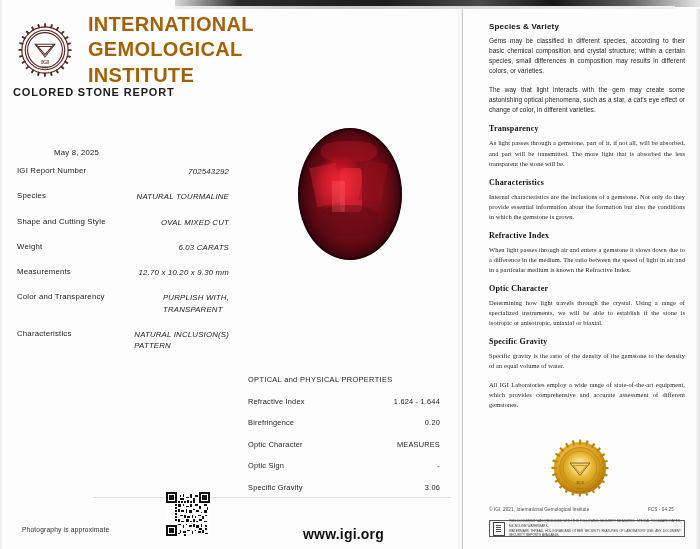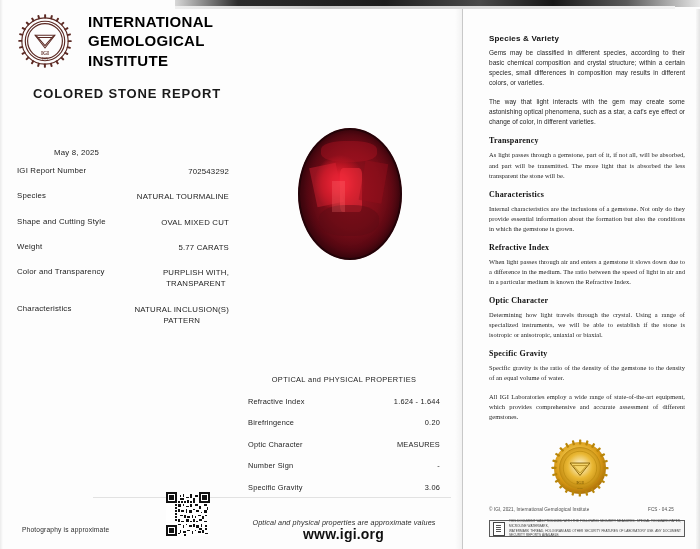--- a/index.html
+++ b/index.html
@@ -82,32 +82,32 @@
     gap: 14px;
   }
   .seal {
     width: 58px;
     height: 58px;
     position: relative;
     flex: none;
   }
   .brand {
     font-weight: bold;
-    color: #000000;
-    font-size: 15px;
+    color: #a16207;
+    font-size: 20px;
     line-height: 1.27;
     letter-spacing: 0.3px;
   }
   .brand div { white-space: nowrap; }
 
   .report-type {
     position: absolute;
     top: 86px;
-    left: 33px;
-    font-size: 13px;
+    left: 13px;
+    font-size: 11px;
     font-weight: bold;
     letter-spacing: 0.85px;
     color: #1a1a1a;
   }
 
   
   .issue-date {
     position: absolute;
     top: 148px;
     left: 17px;
@@ -129,23 +129,24 @@
     margin-top: 14.2px;
     font-size: 7.8px;
     color: #1c1c1c;
     letter-spacing: 0.2px;
   }
   .dlabel {
     flex: none;
     max-width: 118px;
   }
   .dvalue {
-    text-align: center;
+    text-align: left;
     white-space: pre-line;
     line-height: 1.42;
+    font-style: italic;
   }
 
   
   .gem-wrap {
     position: absolute;
     top: 128px;
     left: 298px;
     width: 104px;
     height: 132px;
   }
@@ -176,21 +177,20 @@
     border-radius: 50% / 50%;
     box-shadow: inset 0 0 0 2px rgba(20,2,6,0.55);
   }
 
   
   .optical {
     position: absolute;
     top: 375px;
     left: 248px;
     width: 192px;
-    text-align: center;
   }
   .opt-title {
     font-size: 7.4px;
     color: #1c1c1c;
     letter-spacing: 0.35px;
     margin-bottom: 9px;
   }
   .orow {
     display: flex;
     justify-content: space-between;
@@ -237,21 +237,21 @@
     left: 93px;
     top: 497px;
     width: 358px;
     height: 1px;
     background: #e2e2e2;
   }
 
   
   .info {
     position: absolute;
-    top: 34px;
+    top: 22px;
     left: 489px;
     width: 196px;
   }
   .info h3 {
     margin: 0 0 5px 0;
     font-size: 8px;
     font-weight: bold;
     color: #111;
     letter-spacing: 0.2px;
   }
@@ -452,21 +452,25 @@
     <div class="drow">
       <span class="dlabel">Species</span>
       <span class="dvalue">NATURAL TOURMALINE</span>
     </div>
     <div class="drow">
       <span class="dlabel">Shape and Cutting Style</span>
       <span class="dvalue">OVAL MIXED CUT</span>
     </div>
     <div class="drow">
       <span class="dlabel">Weight</span>
-      <span class="dvalue">5.77 CARATS</span>
+      <span class="dvalue">6.03 CARATS</span>
+    </div>
+    <div class="drow">
+      <span class="dlabel">Measurements</span>
+      <span class="dvalue">12.70 x 10.20 x 9.30 mm</span>
     </div>
     <div class="drow">
       <span class="dlabel">Color and Transparency</span>
       <span class="dvalue">PURPLISH WITH,
 TRANSPARENT</span>
     </div>
     <div class="drow">
       <span class="dlabel">Characteristics</span>
       <span class="dvalue">NATURAL INCLUSION(S)
 PATTERN</span>
@@ -493,28 +497,27 @@
     </div>
     <div class="orow">
       <span>Birefringence</span>
       <span>0.20</span>
     </div>
     <div class="orow">
       <span>Optic Character</span>
       <span>MEASURES</span>
     </div>
     <div class="orow">
-      <span>Number Sign</span>
+      <span>Optic Sign</span>
       <span>-</span>
     </div>
     <div class="orow">
       <span>Specific Gravity</span>
       <span>3.06</span>
     </div>
-    <div class="opt-note">Optical and physical properties are approximate values</div>
   </div>
 
   <div class="footer-rule"></div>
   <div class="photo-note">Photography is approximate</div>
 
   <div class="qr">
     <svg viewBox="0 0 29 29" width="44" height="44" shape-rendering="crispEdges" aria-hidden="true">
       <rect width="29" height="29" fill="#fff"></rect>
       <g fill="#111">
 

